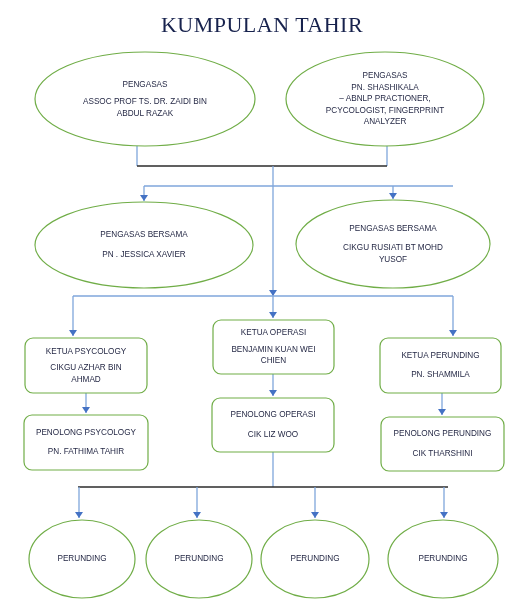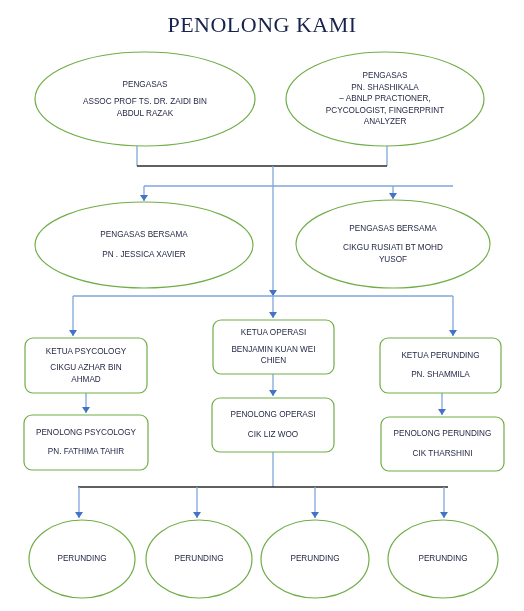--- a/index.html
+++ b/index.html
@@ -63,21 +63,21 @@
   }
   .arrow-head {
     fill: #4472C4;
   }
 </style>
 </head>
 <body>
 
 <div id="org-chart-root">
 
-  <div class="chart-title">PENOLONG KAMI</div>
+  <div class="chart-title">KUMPULAN TAHIR</div>
 
   <svg class="diagram" viewBox="0 0 524 611">
     <g id="connector-layer">
         <line x1="137" y1="146" x2="137" y2="166" class="connector-blue"></line>
         <line x1="387" y1="146" x2="387" y2="166" class="connector-blue"></line>
         <line x1="137" y1="166" x2="387" y2="166" class="connector-black"></line>
         <line x1="273" y1="166" x2="273" y2="186" class="connector-blue"></line>
         <line x1="144" y1="186" x2="453" y2="186" class="connector-blue"></line>
         <line x1="144" y1="186" x2="144" y2="201" class="connector-blue"></line>
         <path d="M 140 195 L 148 195 L 144 201 Z" class="arrow-head"></path>

